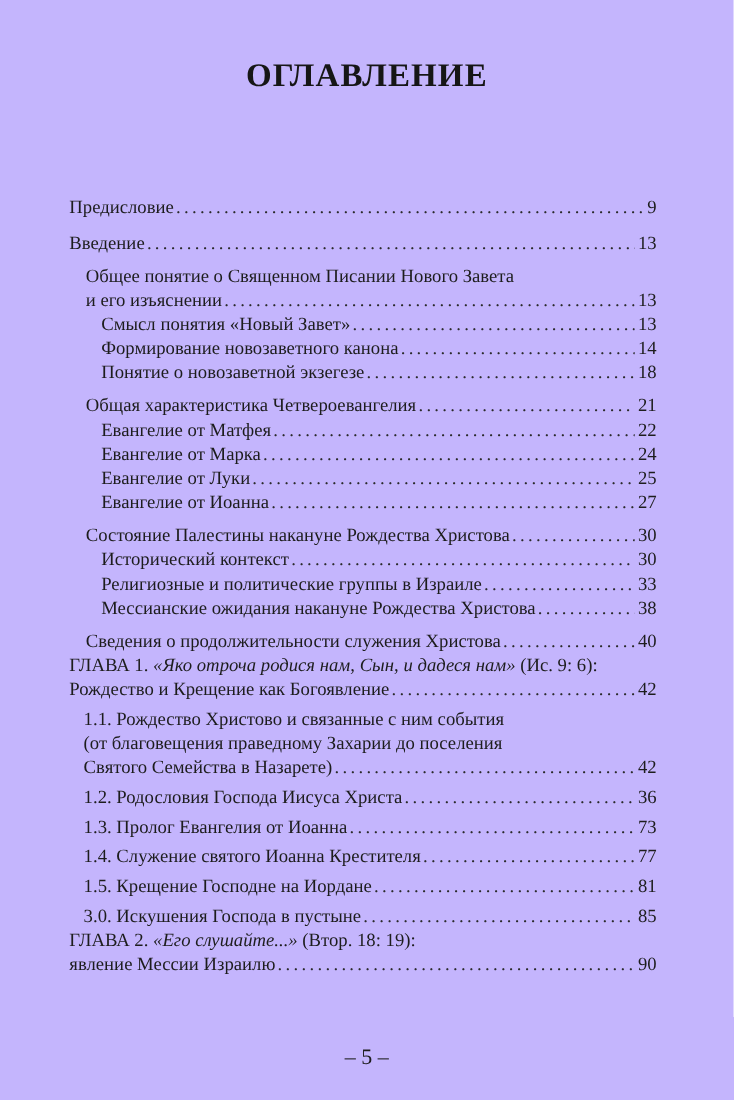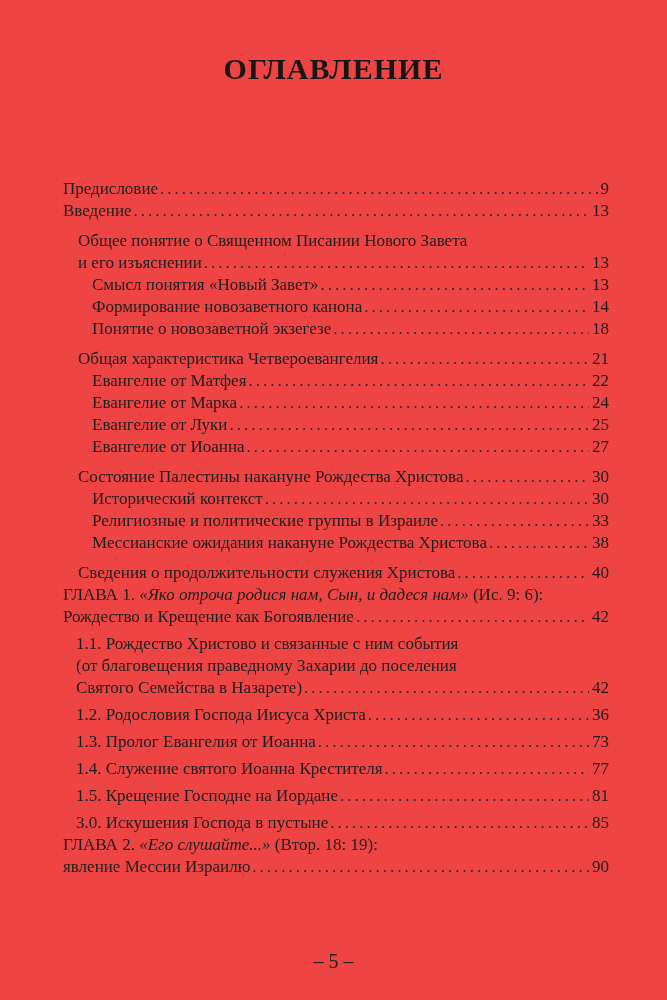--- a/index.html
+++ b/index.html
@@ -7,51 +7,51 @@
     padding: 0;
     width: 667px;
     height: 1000px;
     background: #ffffff;
     overflow: hidden;
   }
   .page {
     position: relative;
     width: 667px;
     height: 1000px;
-    background: #ef4444;
+    background: #c4b5fd;
     font-family: "Liberation Serif", "DejaVu Serif", serif;
     color: #1d1d1d;
   }
   .toc-title {
     position: absolute;
     top: 52px;
     left: 0;
     width: 100%;
     text-align: center;
     font-size: 30px;
     font-weight: 700;
     letter-spacing: 1px;
     color: #161616;
   }
   .toc {
     position: absolute;
     top: 178px;
     left: 63px;
-    right: 58px;
+    right: 70px;
   }
   .entry {
     font-size: 17px;
     line-height: 22px;
   }
   .entry.lvl0 { padding-left: 0; }
   .entry.lvl1 { padding-left: 15px; }
   .entry.lvl2 { padding-left: 29px; }
   .entry.lvlc { padding-left: 13px; }
   .entry.gap-xl { }
-  .entry.gap-lg { margin-top: 0; }
+  .entry.gap-lg { margin-top: 10px; }
   .entry.gap-md { margin-top: 8px; }
   .entry.gap-sm { margin-top: 5px; }
   .line { white-space: nowrap; }
   .line.haspage {
     display: flex;
     align-items: baseline;
   }
   .line .txt { white-space: nowrap; }
   .line .txt em { font-style: italic; }
   .dots {

